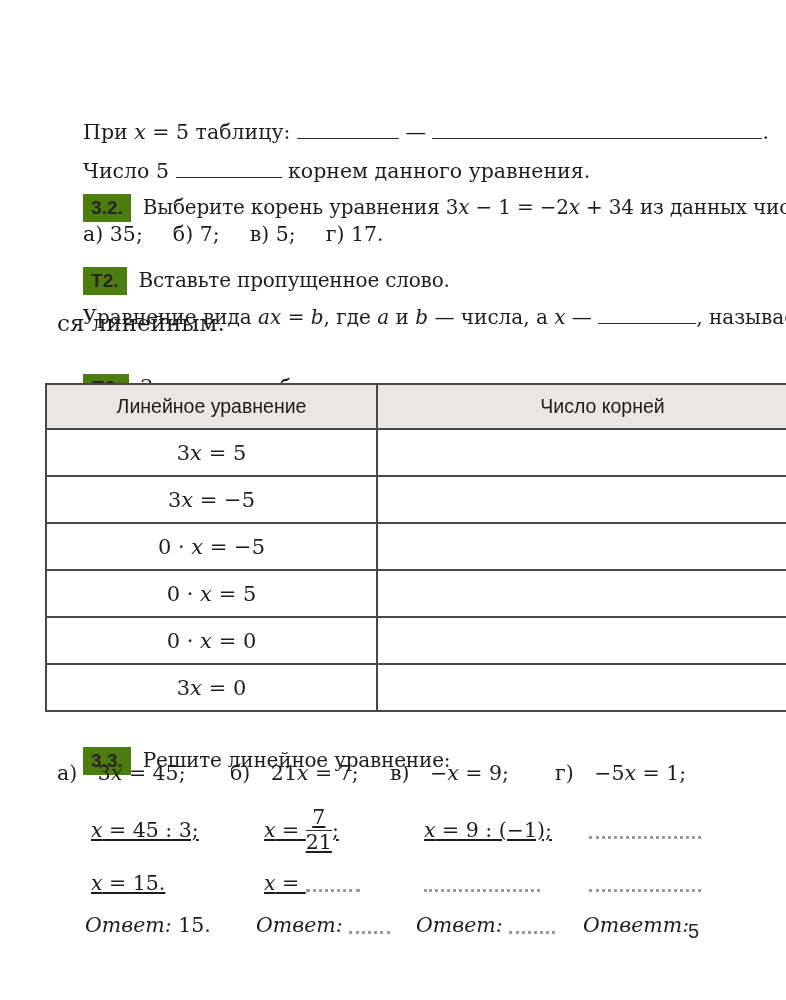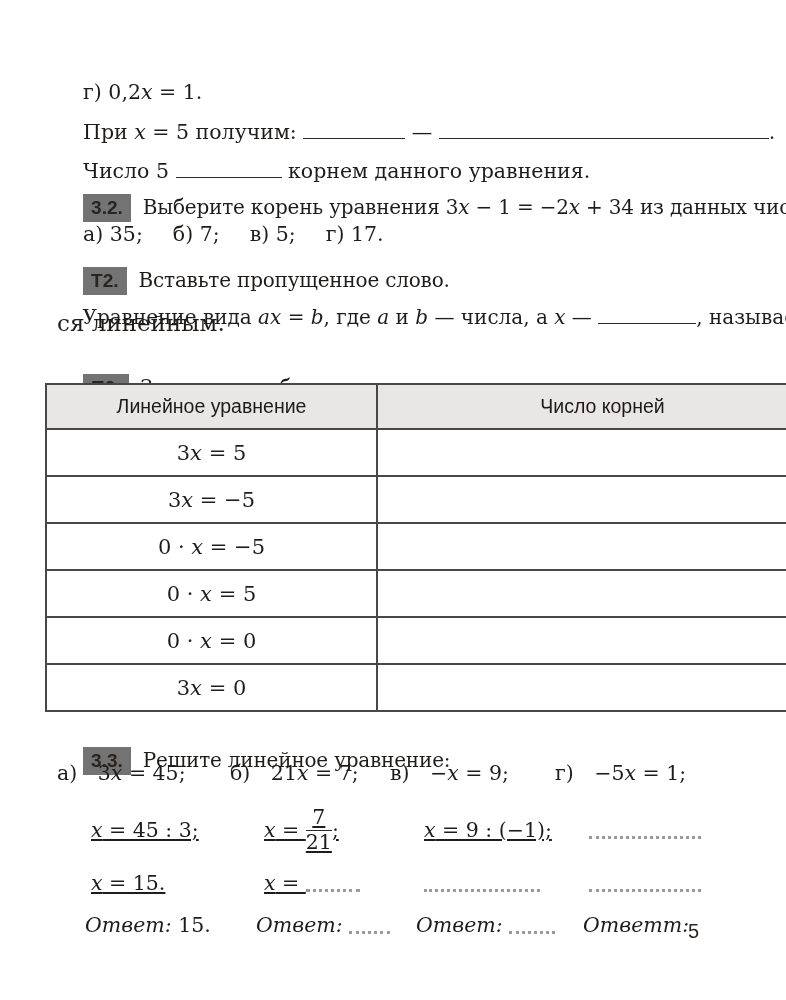--- a/index.html
+++ b/index.html
@@ -5,21 +5,21 @@
   html,body { margin:0; padding:0; background:#ffffff; }
   .page {
     position:relative; width:786px; height:1000px; background:#ffffff;
     font-family:"DejaVu Serif","Liberation Serif",serif; color:#1f1d1b;
     overflow:hidden; font-size:20.5px;
   }
   .abs { position:absolute; white-space:pre; }
   .m { font-style:normal; }
   .m i { font-style:italic; }
   .badge {
-    display:inline-block; background:#737373; color:#272422;
+    display:inline-block; background:#4d7c0f; color:#272422;
     font-family:"Liberation Sans",sans-serif; font-weight:bold; font-size:19px;
     padding:3px 8px 4px 8px; line-height:21px; vertical-align:baseline;
   }
   .task-title { margin-left:12px; font-size:20px; letter-spacing:-0.2px; }
   .blank {
     display:inline-block; border-bottom:1.6px solid #2c2a28;
     height:0.95em; vertical-align:baseline;
   }
   .dots {
     display:inline-block; border-bottom:3px dotted #9c9a98;
@@ -55,26 +55,23 @@
     position:absolute; left:688px; top:920px;
     font-family:"Liberation Sans",sans-serif; font-size:20px; color:#2b2622;
   }
   .opt { margin-right:30px; }
 </style>
 </head>
 <body>
 
 <div class="page">
 
-  <div class="abs" style="left:57px; top:56px;">
-    <span>г) </span><span class="m">0,2<i>x</i> = 1.</span>
-  </div>
 
   <div class="abs" style="left:57px; top:95px;">
-    <span>При </span><span class="m"><i>x</i> = 5</span><span> получим: </span><span class="blank" style="width:102px;"></span><span> — </span><span class="blank" style="width:330px;"></span><span>.</span>
+    <span>При </span><span class="m"><i>x</i> = 5</span><span> таблицу: </span><span class="blank" style="width:102px;"></span><span> — </span><span class="blank" style="width:330px;"></span><span>.</span>
   </div>
 
   <div class="abs" style="left:57px; top:134px;">
     <span>Число 5 </span><span class="blank" style="width:106px;"></span><span> корнем данного уравнения.</span>
   </div>
 
   <div class="abs" style="left:57px; top:170px;">
     <span class="badge">3.2.</span><span class="task-title"><span>Выберите корень уравнения </span><span class="m">3<i>x</i> − 1 = −2<i>x</i> + 34</span><span> из данных чисел:</span></span>
   </div>
   <div class="abs" style="left:57px; top:198px;">

